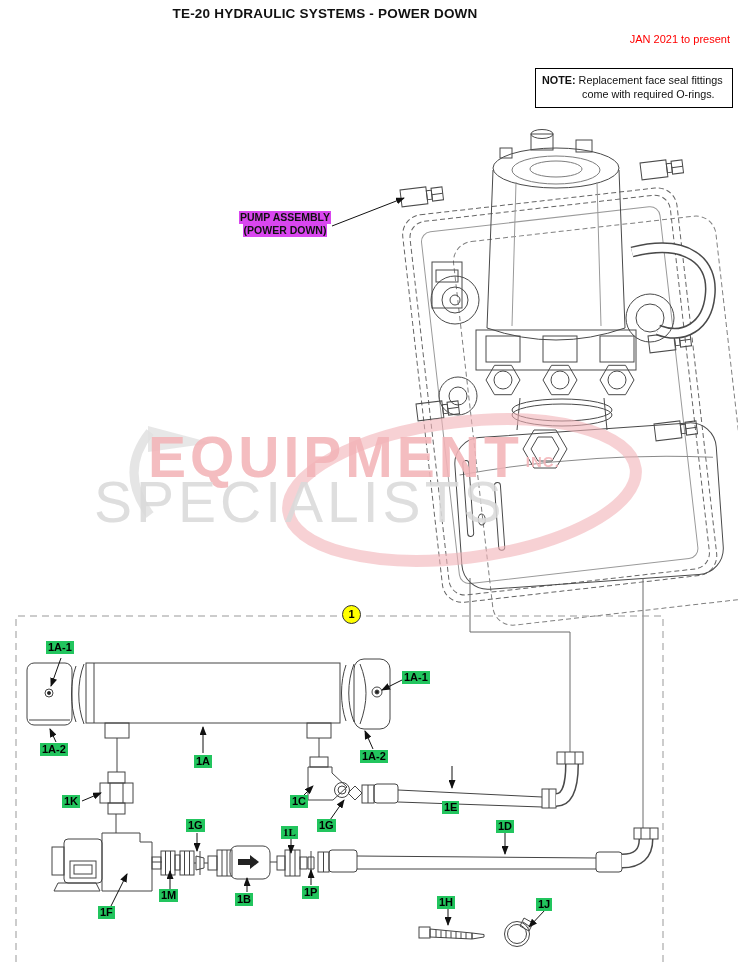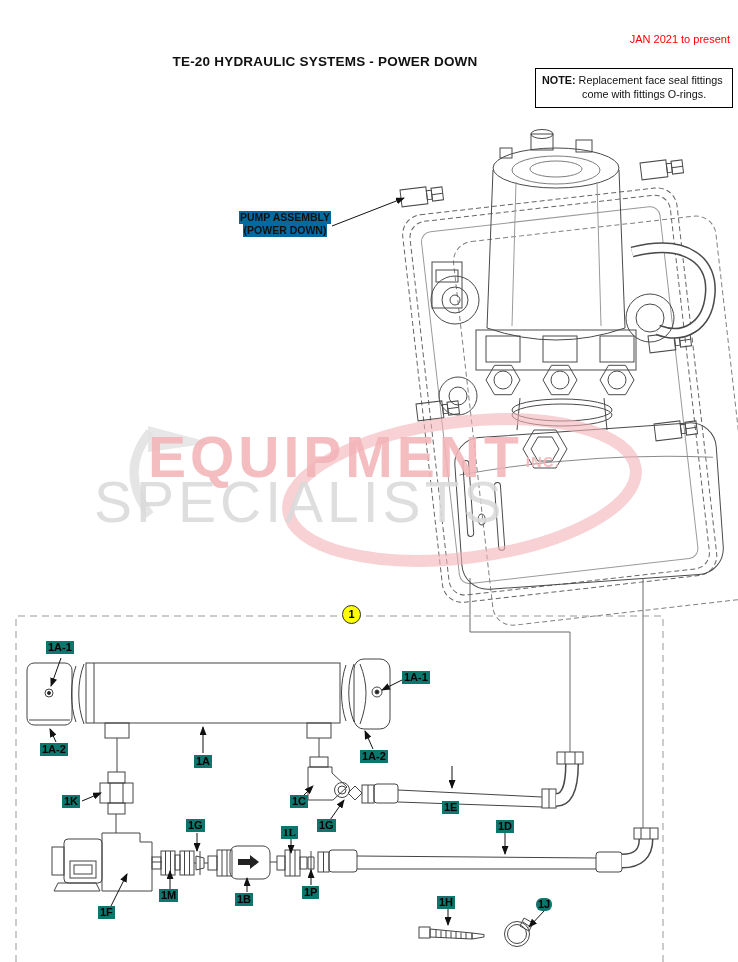--- a/index.html
+++ b/index.html
@@ -2,38 +2,38 @@
 <html><head>
 <meta charset="utf-8">
 <style>
   html,body{margin:0;padding:0;background:#ffffff;}
   .page{
     position:relative;width:738px;height:962px;background:#ffffff;overflow:hidden;
     font-family:"Liberation Sans", sans-serif;
   }
   .title{
     position:absolute;left:0;top:6px;width:650px;text-align:center;
-    font-size:13.5px;font-weight:bold;color:#111;letter-spacing:.2px;margin-top:48px;
+    font-size:13.5px;font-weight:bold;color:#111;letter-spacing:.2px;
   }
   .date{
     position:absolute;right:8px;top:33px;font-size:11px;font-weight:normal;color:#ff0000;
   }
   .note{
     position:absolute;left:535px;top:68px;width:186px;border:1.4px solid #000;
     background:#fff;padding:4px 4px 5px 6px;font-size:10.8px;color:#111;line-height:1.32;
   }
   .note-label{font-weight:bold;}
   .note-l2{padding-left:40px;}
   .pump-callout{
     position:absolute;left:236px;top:211px;width:98px;text-align:center;
     font-size:10.5px;font-weight:bold;color:#111;line-height:1.25;
   }
-  .pump-callout span{background:#0369a1;padding:0 1px;display:inline-block;}
+  .pump-callout span{background:#d946ef;padding:0 1px;display:inline-block;}
   .plabel{
-    position:absolute;background:#0f766e;color:#000;font-size:11px;font-weight:bold;
+    position:absolute;background:#22c55e;color:#000;font-size:11px;font-weight:bold;
     padding:0 2px;line-height:13px;white-space:nowrap;
   }
   .ref-circle{
     position:absolute;left:342px;top:605px;width:17px;height:17px;border:1.2px solid #333;
     border-radius:50%;background:#ffff00;color:#000;font-size:11px;font-weight:bold;
     text-align:center;line-height:16px;
   }
   .art{position:absolute;left:0;top:0;}
   .watermark{
     position:absolute;left:86px;top:429px;width:560px;opacity:.88;pointer-events:none;
@@ -334,21 +334,21 @@
 
   <div class="watermark">
     <div class="wm-line1"><span>EQUIPMENT</span><span class="wm-inc">INC.</span></div>
     <div class="wm-line2">SPECIALISTS</div>
   </div>
 
   <div class="title">TE-20 HYDRAULIC SYSTEMS - POWER DOWN</div>
   <div class="date">JAN 2021 to present</div>
   <div class="note">
     <div class="note-l1"><span class="note-label">NOTE:</span> <span>Replacement face seal fittings</span></div>
-    <div class="note-l2">come with fittings O-rings.</div>
+    <div class="note-l2">come with required O-rings.</div>
   </div>
 
   <div class="pump-callout">
     <div><span>PUMP ASSEMBLY</span></div>
     <div><span>(POWER DOWN)</span></div>
   </div>
 
   <div class="ref-circle">1</div>
 
   <div class="plabel" style="left:46px;top:641px;">1A-1</div>
@@ -361,15 +361,15 @@
   <div class="plabel" style="left:290px;top:795px;">1C</div>
   <div class="plabel" style="left:317px;top:819px;">1G</div>
   <div class="plabel" style="left:186px;top:819px;">1G</div>
   <div class="plabel" style="left:281px;top:826px;font-family:Liberation Serif, serif;">1L</div>
   <div class="plabel" style="left:496px;top:820px;">1D</div>
   <div class="plabel" style="left:159px;top:889px;">1M</div>
   <div class="plabel" style="left:235px;top:893px;">1B</div>
   <div class="plabel" style="left:302px;top:886px;">1P</div>
   <div class="plabel" style="left:98px;top:906px;">1F</div>
   <div class="plabel" style="left:437px;top:896px;">1H</div>
-  <div class="plabel" style="left:536px;top:898px;border-radius:6px;">1J</div>
+  <div class="plabel" style="left:536px;top:898px;">1J</div>
 
 </div>
 
 </body></html>

